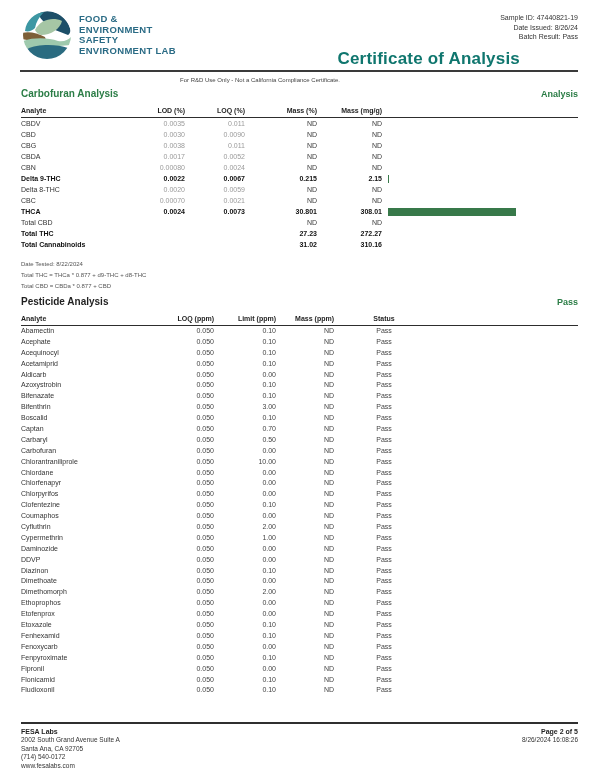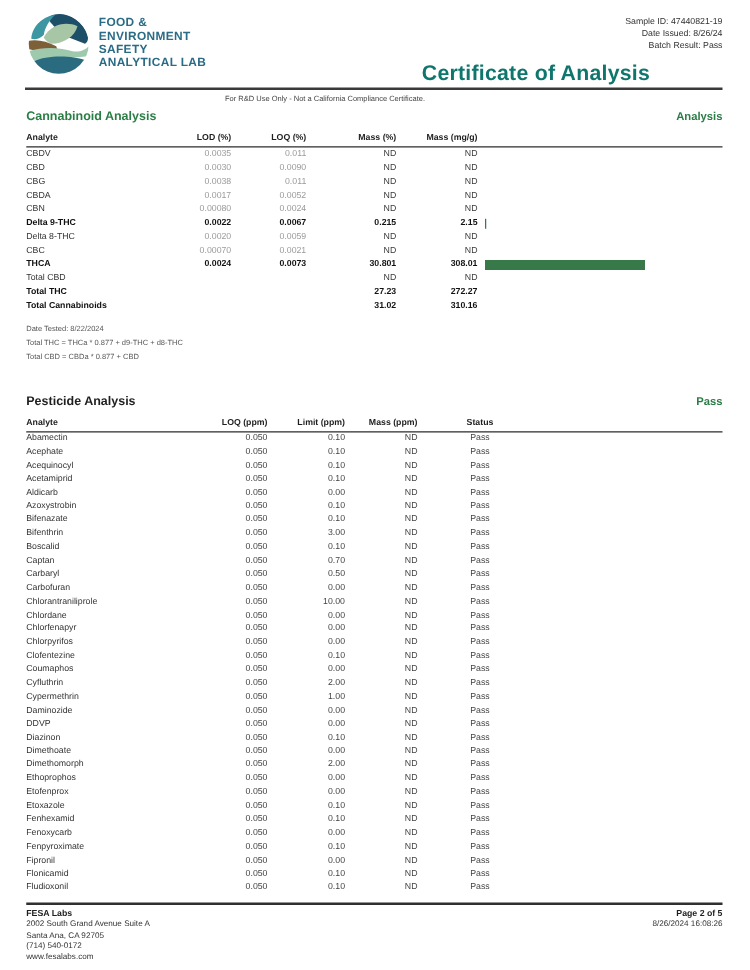--- a/index.html
+++ b/index.html
@@ -85,39 +85,39 @@
             <path d="M-1 22 C6 20 14 22 22 26 L23 29 C14 30 5 30 -1 28 Z" fill="#7d5f38"></path>
             <path d="M0 30 C12 26 26 27 35 30 C41 31 45 29 48 26 L48 34 L0 38 Z" fill="#9ec9ad"></path>
             <path d="M4 38 C14 33 34 33 45 37 C41 45 33 49 24 49 C16 49 9 45 4 38 Z" fill="#2a6b80"></path>
           </g>
         </svg>
       </span>
       <div class="logo-text">
         <div>FOOD &amp;</div>
         <div>ENVIRONMENT</div>
         <div>SAFETY</div>
-        <div>ANALYTICAL LAB</div>
+        <div>ENVIRONMENT LAB</div>
       </div>
     </div>
 
     <div class="meta">
 
     <div class="bold">Sample ID: 47440821-19</div>
         <div class="bold">Date Issued: 8/26/24</div>
         <div class="bold">Batch Result: Pass</div>
       </div>
 
     <div class="doc-title">Certificate of Analysis</div>
     <div class="divider"></div>
   </div>
 
   <div class="subtitle">For R&amp;D Use Only - Not a California Compliance Certificate.</div>
 
   <div class="section-head">
-    <span class="section-title green">Cannabinoid Analysis</span>
+    <span class="section-title green">Carbofuran Analysis</span>
     <span class="section-status">Analysis</span>
   </div>
 
   <div class="c-table">
     <div class="c-head">
       <span>Analyte</span>
       <span class="col-r">LOD (%)</span>
       <span class="col-r">LOQ (%)</span>
       <span class="col-r">Mass (%)</span>
       <span class="col-r">Mass (mg/g)</span>
@@ -239,21 +239,21 @@
       </div>
   </div>
 
   <div class="notes">
 
   <div class="bold">Date Tested: 8/22/2024</div>
       <div class="bold">Total THC = THCa * 0.877 + d9-THC + d8-THC</div>
       <div class="bold">Total CBD = CBDa * 0.877 + CBD</div>
     </div>
 
-  <div class="section-head" style="margin-top:24px;">
+  <div class="section-head" style="margin-top:4px;">
     <span class="section-title dark">Pesticide Analysis</span>
     <span class="section-status">Pass</span>
   </div>
 
   <div class="p-table">
     <div class="p-head">
       <span>Analyte</span>
       <span class="col-r">LOQ (ppm)</span>
       <span class="col-r">Limit (ppm)</span>
       <span class="col-r">Mass (ppm)</span>

